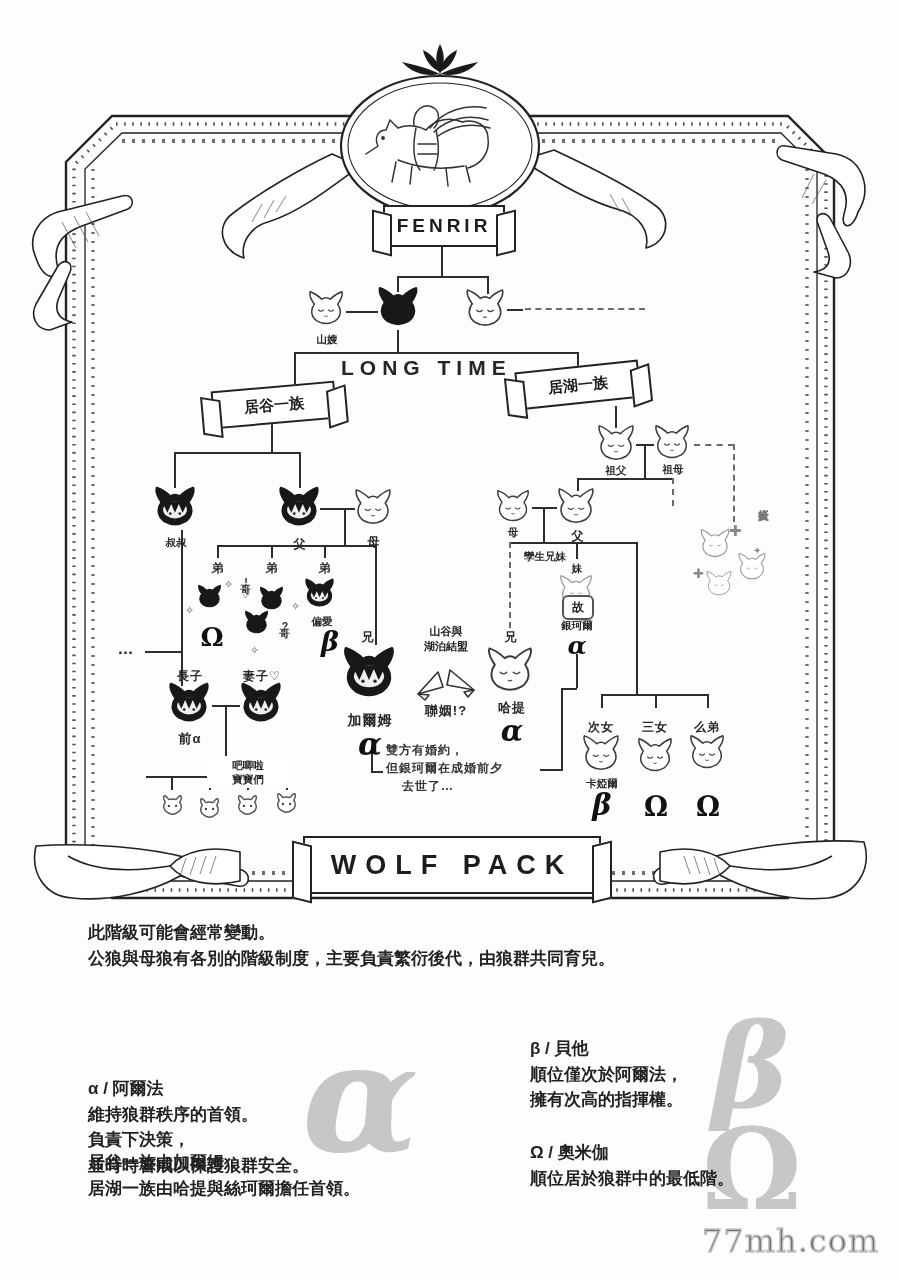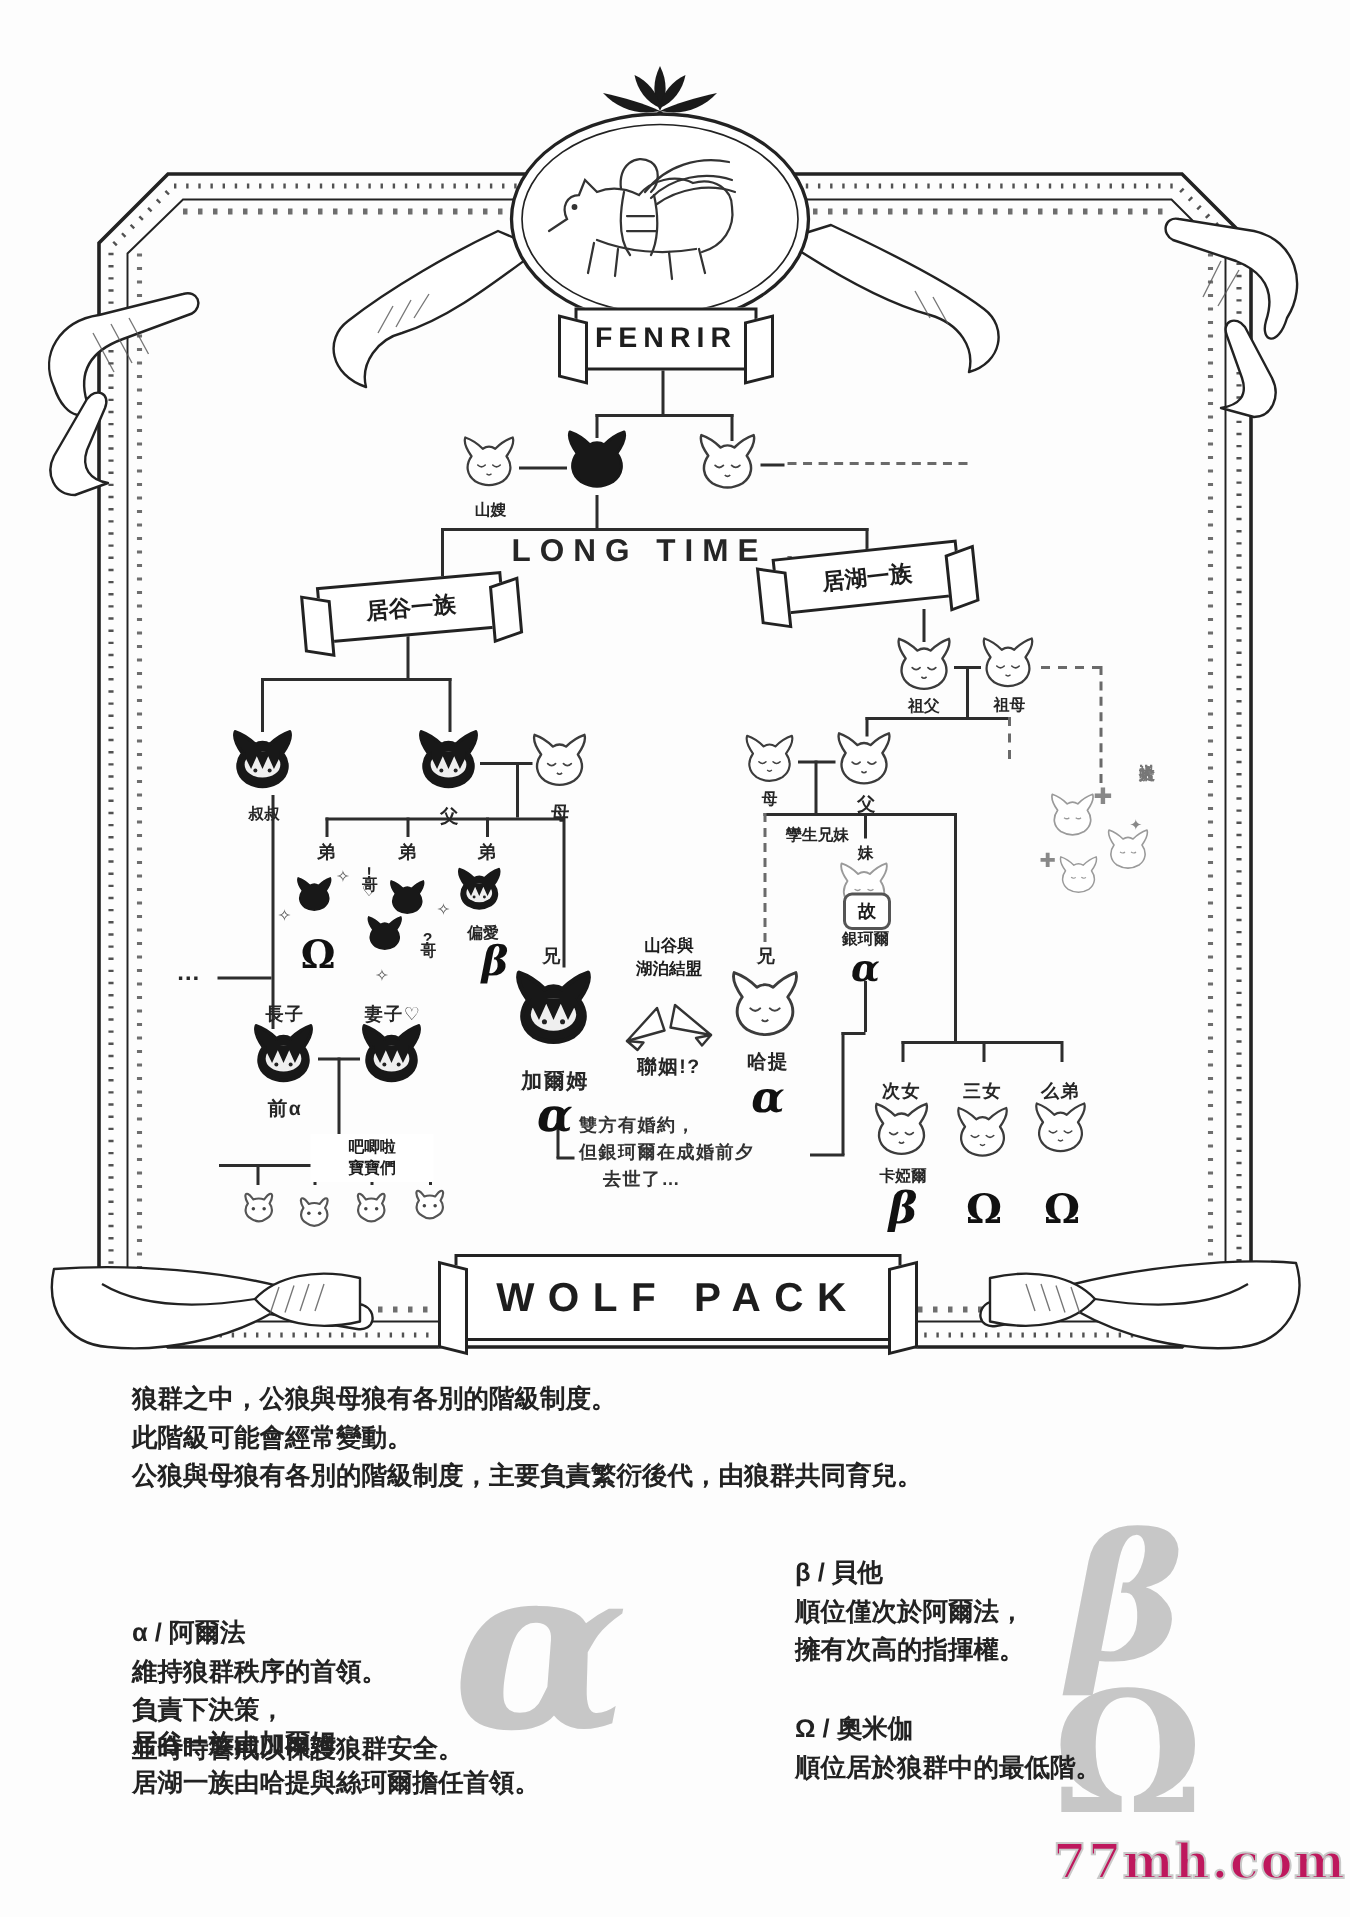--- a/index.html
+++ b/index.html
@@ -27,22 +27,22 @@
         height:100%;background:#fff;border:2px solid #222;z-index:-1;}
   .scroll-banner::before{left:-13px;transform:skewY(14deg);}
   .scroll-banner::after{right:-13px;transform:skewY(-14deg);}
   .head{position:absolute;overflow:visible;}
   .deceased-body{position:absolute;background:#fff;border:2px solid #555;border-radius:6px;
         display:flex;align-items:center;justify-content:center;font-size:12px;font-weight:700;}
   .note{position:absolute;font-size:12px;font-weight:700;letter-spacing:1px;color:#333;white-space:nowrap;}
   .btxt{position:absolute;font-size:17px;font-weight:600;color:#222;line-height:25.5px;white-space:nowrap;}
   .bigGreek{position:absolute;font-family:"DejaVu Serif","Liberation Serif",serif;
         color:#c7c7c7;font-weight:700;line-height:1;z-index:1;}
-  .watermark{position:absolute;font-family:"DejaVu Serif","Liberation Serif",serif;font-weight:700;
-        color:#be185d;-webkit-text-stroke:1.3px #c9c9c9;text-shadow:0 0 1px #ddd;letter-spacing:1px;z-index:9;}
+  .watermark{position:absolute;font-family:"DejaVu Serif","Liberation Serif",serif;font-weight:400;
+        color:#737373;-webkit-text-stroke:1.3px #c9c9c9;text-shadow:0 0 1px #ddd;letter-spacing:1px;z-index:9;}
   .babies{position:absolute;background:#fff;text-align:center;font-size:10.5px;font-weight:700;
         line-height:14px;z-index:5;padding:2px 3px;}
   .twolbl{position:absolute;transform:translateX(-50%);text-align:center;font-size:11px;font-weight:700;line-height:15px;white-space:nowrap;}
   svg.decor{position:absolute;left:0;top:0;z-index:0;}
   .z3{z-index:3}.z4{z-index:4}
 </style>
 </head>
 <body>
 
 <div class="page">
@@ -369,21 +369,20 @@
   <div class="spark z4" style="left:729px;top:522px;font-size:15px;color:#888">✚</div>
   <div class="spark z4" style="left:693px;top:566px;font-size:13px;color:#888">✚</div>
   <div class="spark z4" style="left:753px;top:545px;font-size:10px;color:#888">✦</div>
   <div class="lbl sm vtext z4" style="left:757px;top:502px;height:80px;color:#777">哈提大人…</div>
 
   <div class="scroll-banner" style="left:303px;top:836px;width:294px;height:54px;font-size:27px;letter-spacing:9px;">
       <span>WOLF PACK</span>
     </div>
 
   <div class="btxt" style="left:88px;top:920px">
-    <div>狼群之中，公狼與母狼有各別的階級制度。</div>
     <div>此階級可能會經常變動。</div>
     <div>公狼與母狼有各別的階級制度，主要負責繁衍後代，由狼群共同育兒。</div>
   </div>
 
   <div class="bigGreek" style="left:302px;top:1022px;font-size:152px;font-style:italic">α</div>
   <div class="bigGreek" style="left:712px;top:1008px;font-size:116px;font-style:italic">β</div>
   <div class="bigGreek" style="left:702px;top:1114px;font-size:112px">Ω</div>
 
   <div class="btxt" style="left:88px;top:1076px;z-index:2">
     <div>α / 阿爾法</div>

